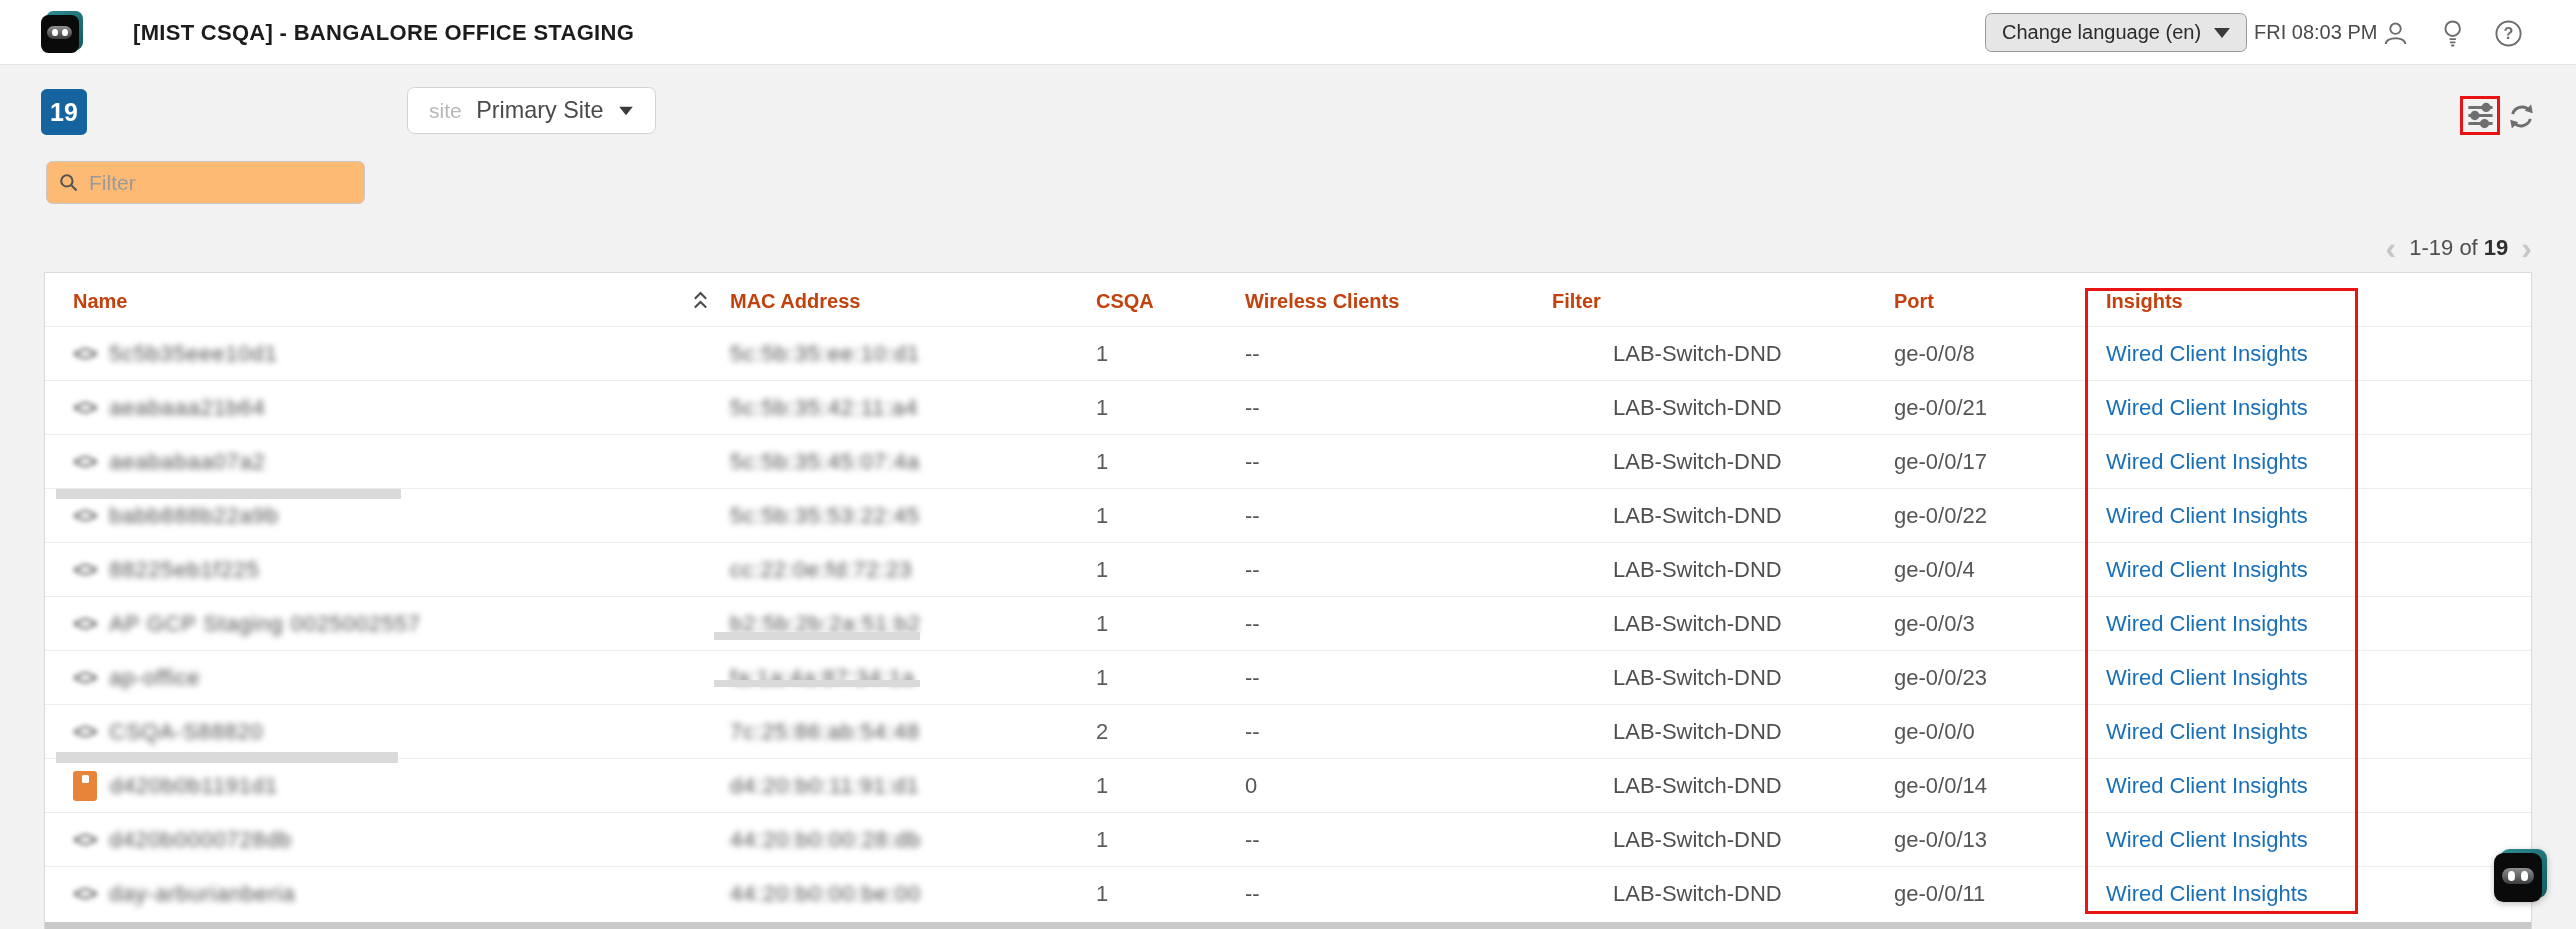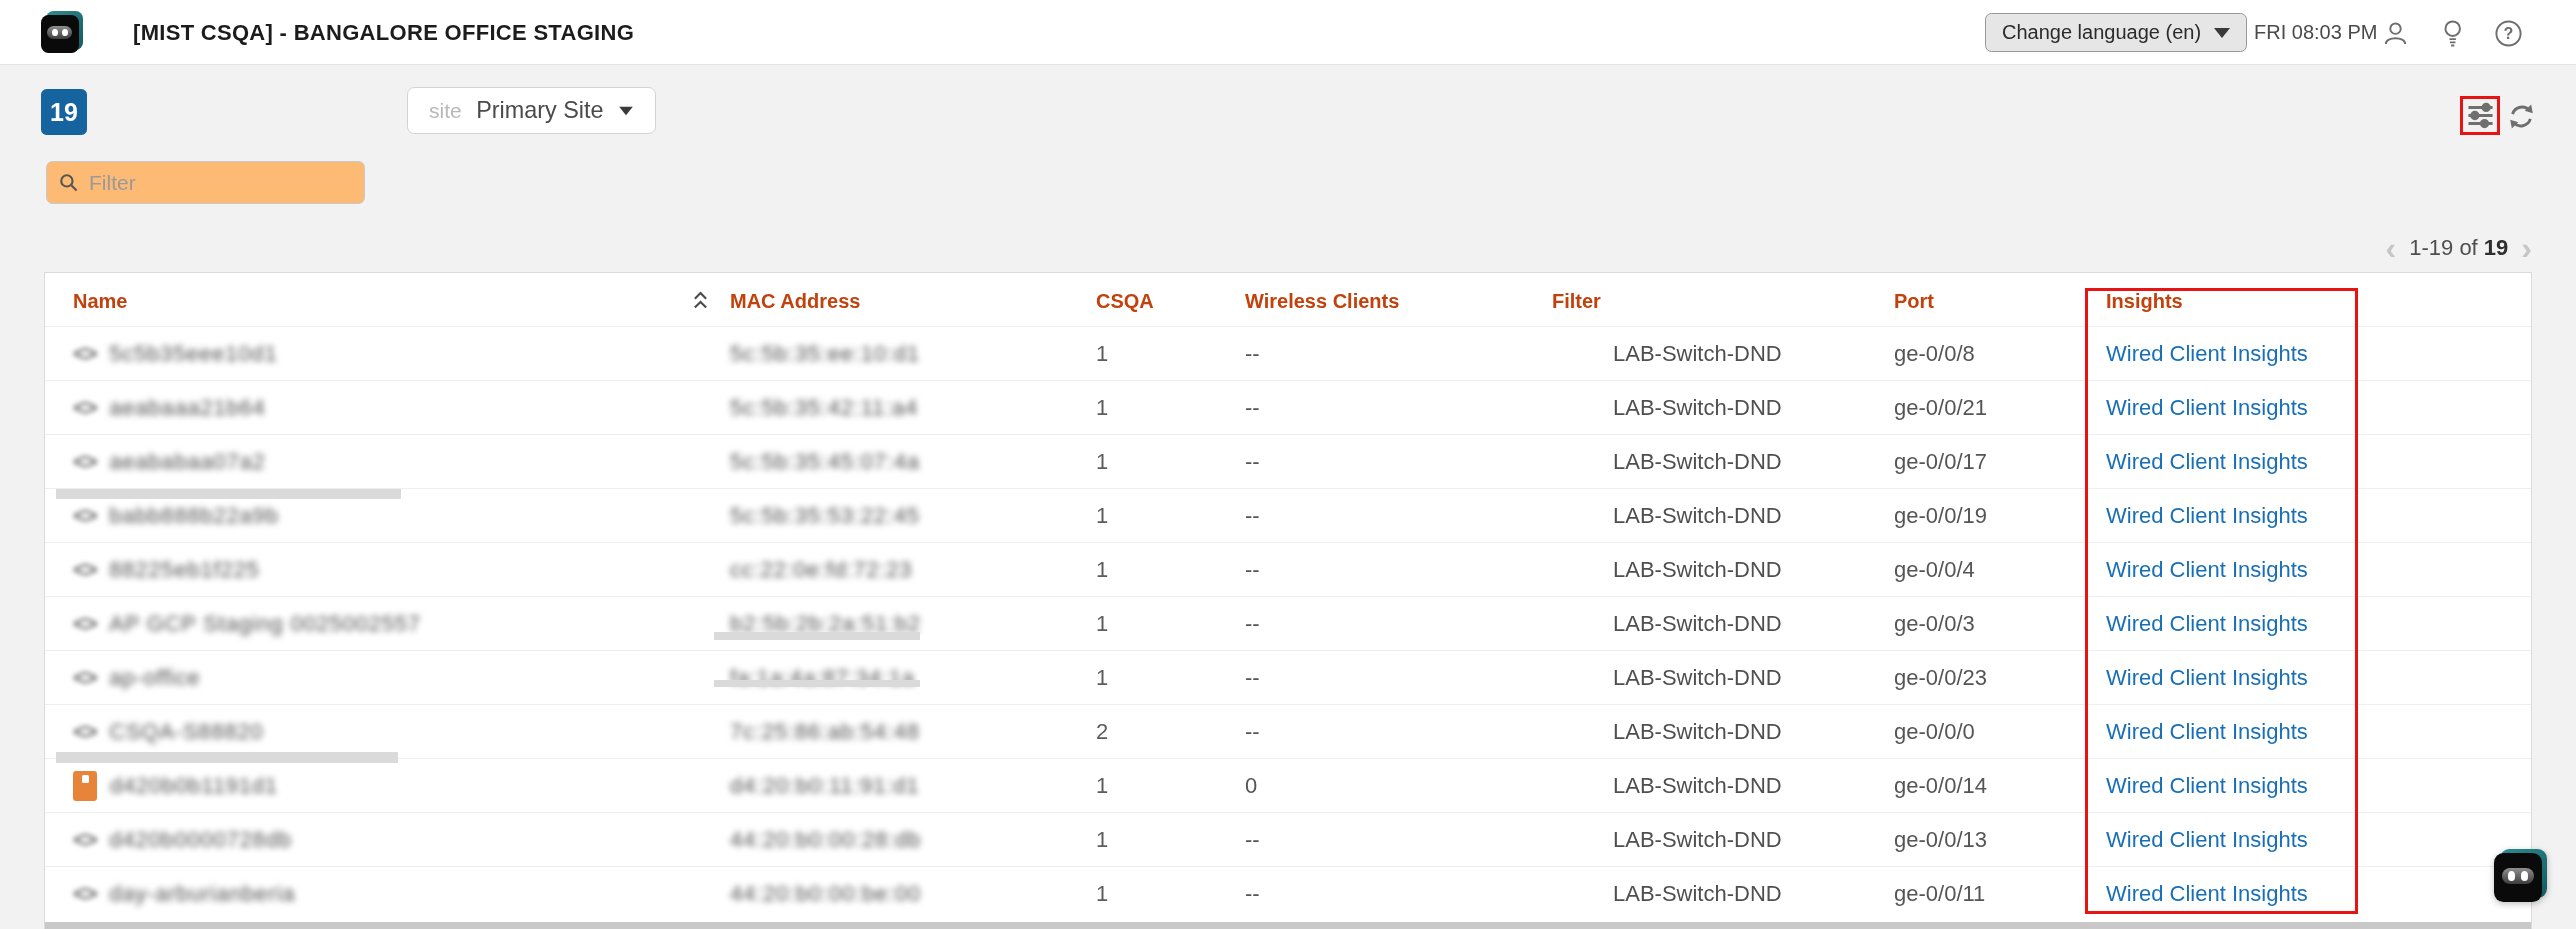--- a/index.html
+++ b/index.html
@@ -250,21 +250,21 @@
     </div>
         <div class="trow">
       <div class="cell c-name">
         <span class="px-icon">&lt;&gt;</span>
         <span class="px">babb888b22a9b</span>
       </div>
       <span class="cell c-mac px">5c:5b:35:53:22:45</span>
       <span class="cell c-vlan">1</span>
       <span class="cell c-wl">--</span>
       <span class="cell c-sw">LAB-Switch-DND</span>
-      <span class="cell c-port">ge-0/0/19</span>
+      <span class="cell c-port">ge-0/0/22</span>
       <a class="cell c-ins">Wired Client Insights</a>
     </div>
         <div class="trow">
       <div class="cell c-name">
         <span class="px-icon">&lt;&gt;</span>
         <span class="px">88225eb1f225</span>
       </div>
       <span class="cell c-mac px">cc:22:0e:fd:72:23</span>
       <span class="cell c-vlan">1</span>
       <span class="cell c-wl">--</span>

